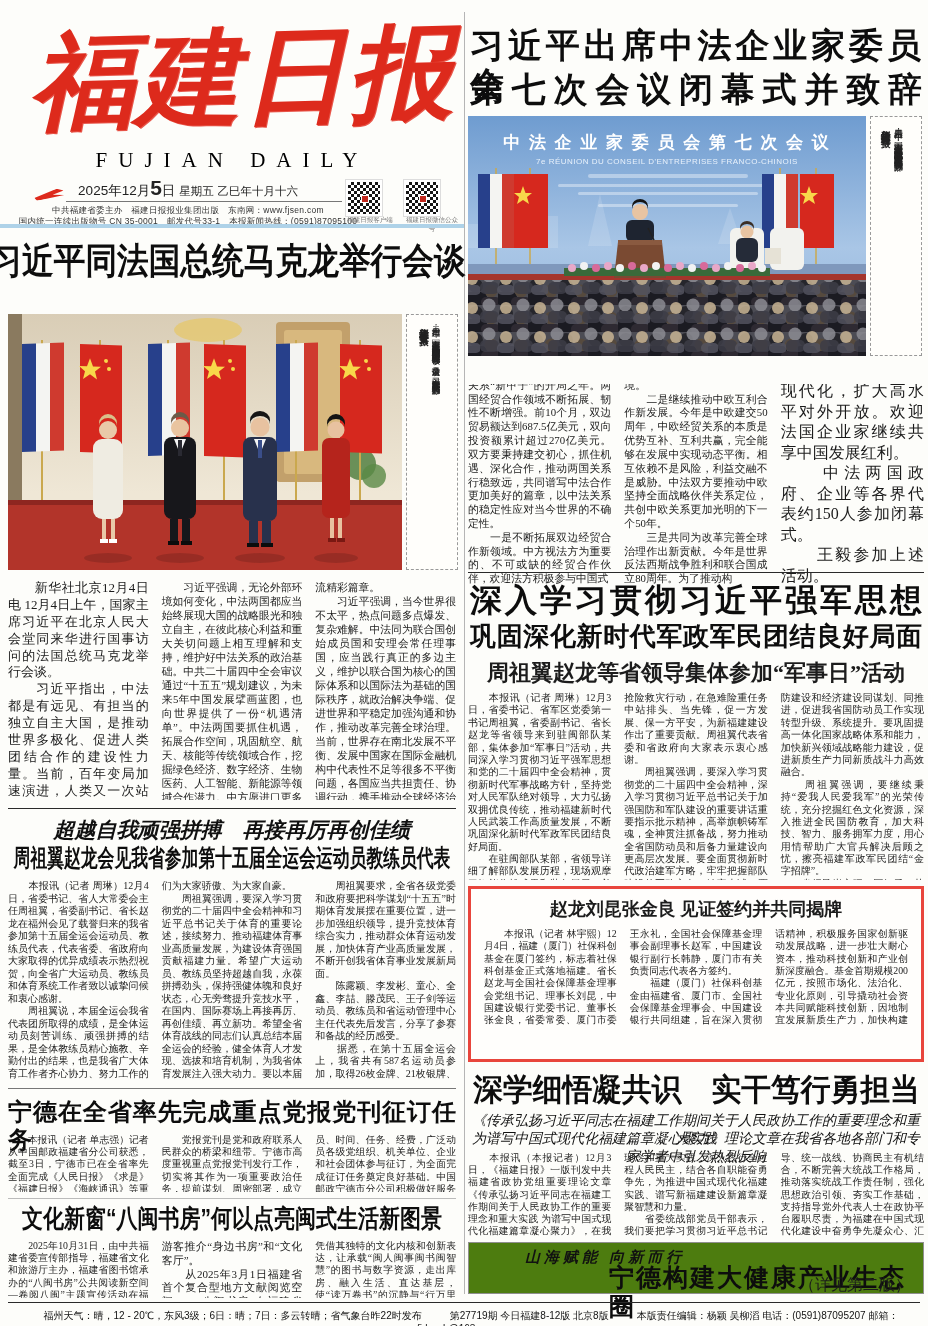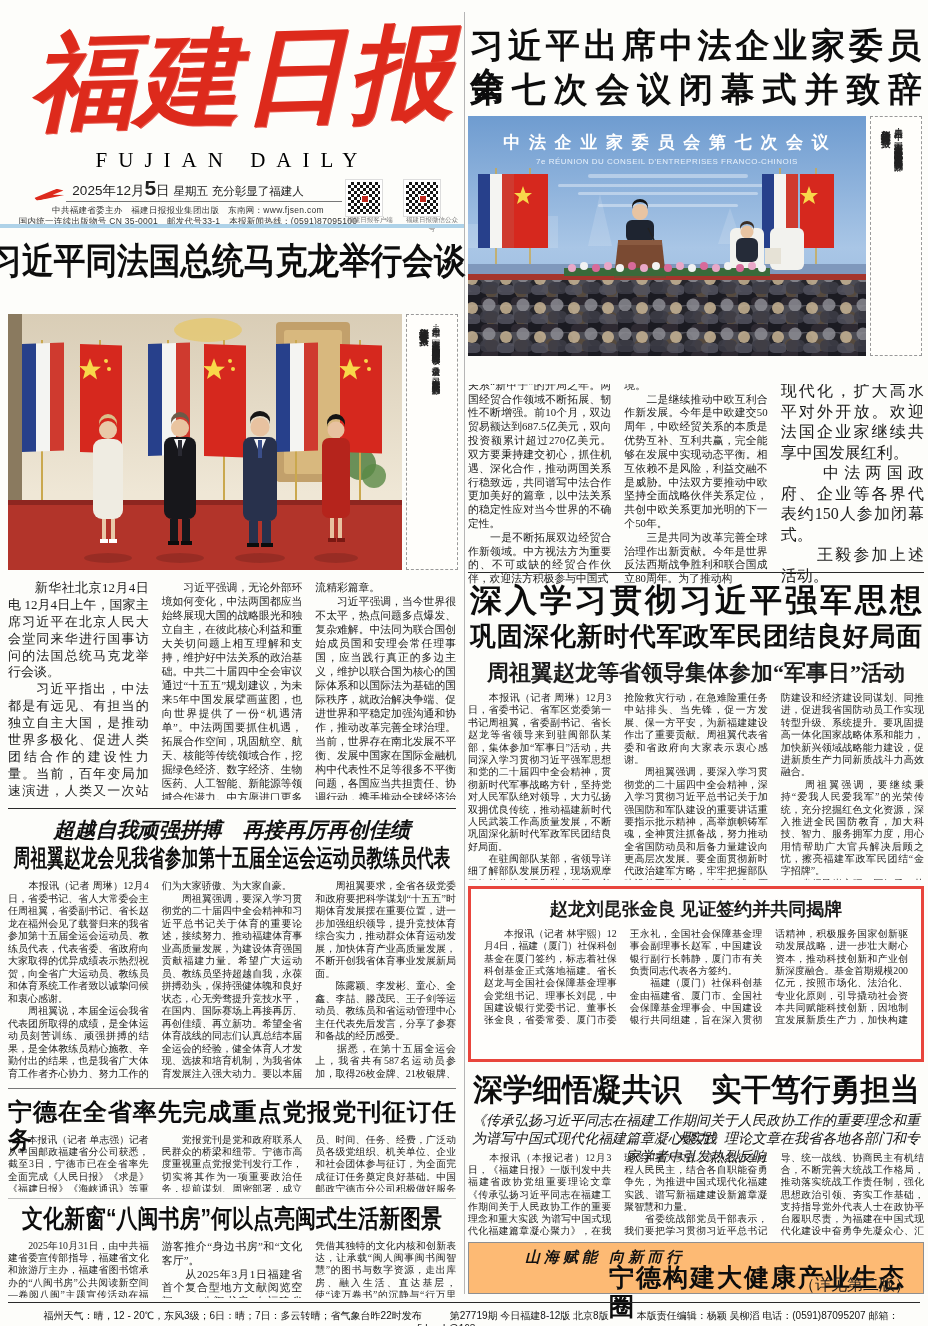--- a/index.html
+++ b/index.html
@@ -43,38 +43,38 @@
     background-image:repeating-conic-gradient(#151515 0% 25%, #fff 25% 50%);
     background-size:6px 6px; border:2px solid #fff; outline:1px solid #ddd; position:relative;
   }
   .qr .qr-core { position:absolute; left:13px; top:13px; width:8px; height:8px; background:#c0281e; border:1px solid #fff; }
   .qr-label { font-size:6.5px; color:#777; text-align:center; width:56px; font-family:"Liberation Sans",sans-serif; }
   .blue-band { background:#aed2e8; }
   .red-flick { width:30px; height:9px; background:#dd2a1c; clip-path:polygon(0 65%, 78% 0, 100% 28%, 62% 58%, 100% 80%, 8% 100%); transform:rotate(-8deg); }
   
   .fund-box { border:3px solid #e8453c; background:#fffefc; padding:6px 13px 8px; }
   
-  .health-box { border:1px solid #8f8f8f; background:#fdba74; }
+  .health-box { border:1px solid #8f8f8f; background:#4d7c0f; }
   .foot { font-family:"Liberation Sans", sans-serif; font-size:10px; color:#111; }
   .foot span { margin:0 14px; }
   svg text { font-family:"Liberation Sans", sans-serif; }
 </style>
 </head>
 <body>
 
 <div id="page">
 
   <div class="abs" style="left:8px; top:8px; width:448px; height:214px;">
     <div class="m-title abs" style="left:14px; top:18px; width:440px; text-align:center;">福建日报</div>
     <div class="m-en abs" style="left:0; top:140px; width:448px; text-align:center;">FUJIAN DAILY</div>
     <div class="red-flick abs" style="left:26px; top:182px;"></div>
     <div class="m-date abs" style="left:0; top:168px; width:360px; text-align:center;">
       <span>2025年12月</span><b class="day">5</b><span>日</span>
       <span style="font-size:11.5px;">星期五</span>
-      <span style="font-size:11.5px;">充分彰显了福建人</span>
+      <span style="font-size:11.5px;">乙巳年十月十六</span>
     </div>
     <hr class="hr-mid abs" style="left:58px; top:193px; width:276px;">
     <div class="m-info abs" style="left:0; top:197px; width:360px; text-align:center;">中共福建省委主办　福建日报报业集团出版　东南网：www.fjsen.com</div>
     <div class="m-info abs" style="left:0; top:208px; width:360px; text-align:center;">国内统一连续出版物号 CN 35-0001　邮发代号33-1　本报新闻热线：(0591)87095100</div>
     <div class="abs" style="left:338px; top:172px;">
       <div class="qr">
           <div class="qr-core"></div>
         </div>
       <div class="qr-label" style="width:48px;">福建日报客户端</div>
     </div>

